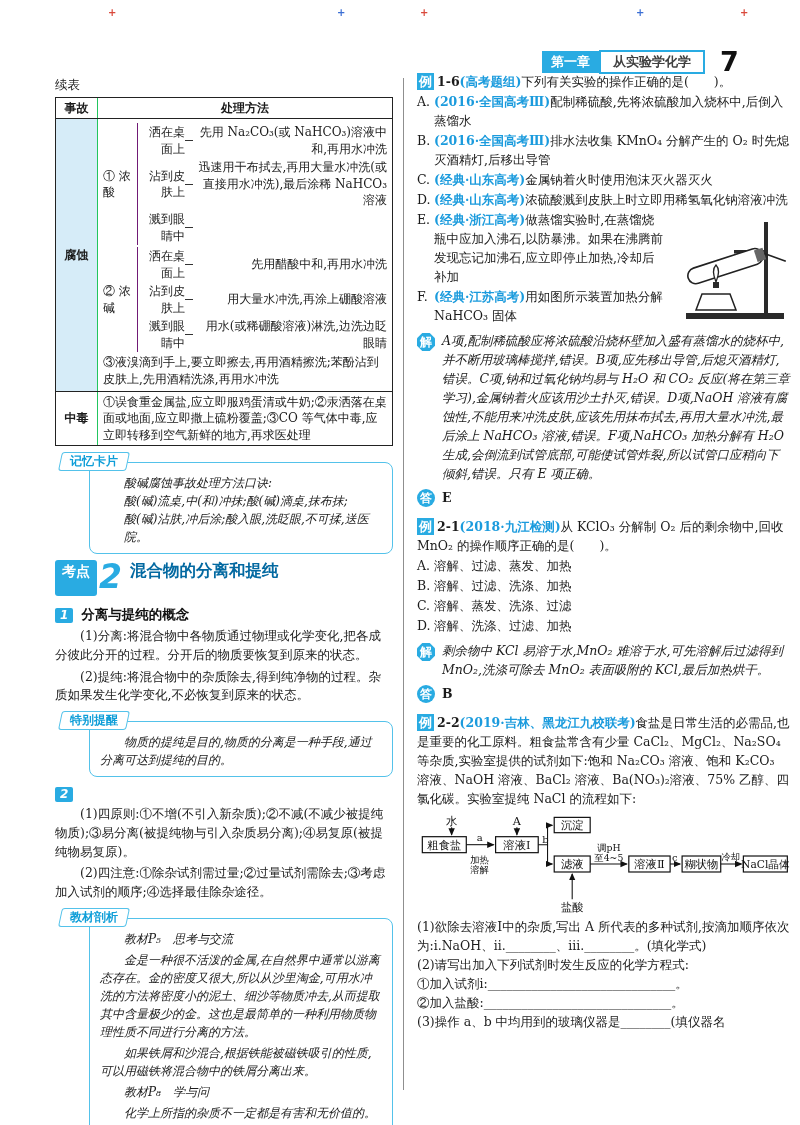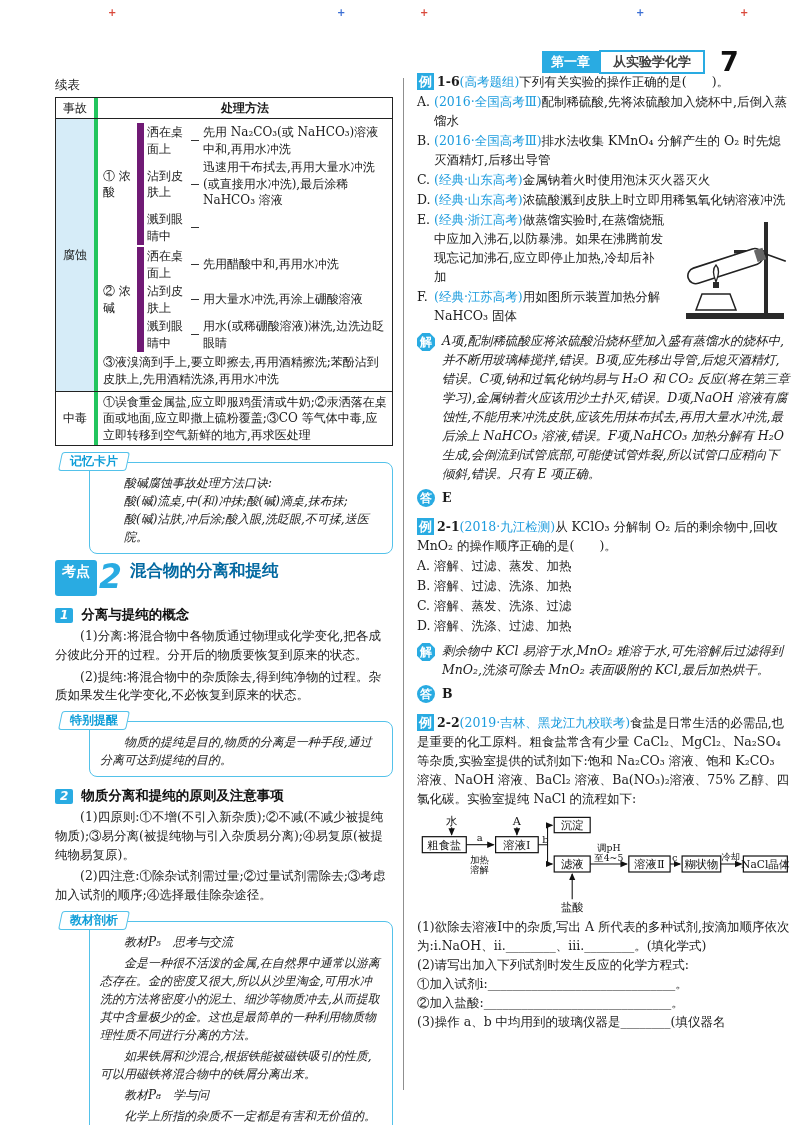--- a/index.html
+++ b/index.html
@@ -23,27 +23,27 @@
 
   .col-l { position: absolute; left: 55px; top: 76px; width: 338px; font-size: 12.5px; line-height: 1.5; }
   .col-r { position: absolute; left: 417px; top: 72px; width: 373px; font-size: 12.5px; line-height: 1.52; }
 
   
   .tbl-note { font-size: 12.5px; margin-bottom: 2px; }
   .tbl { border: 1.5px solid #222; font-size: 12px; line-height: 1.38; }
   .tbl-row { display: flex; border-top: 1px solid #222; }
   .tbl-row:first-child { border-top: 0; }
   .tbl-c1 { flex: 0 0 42px; display: flex; align-items: center; justify-content: center;
-            font-weight: 400; border-right: 4px solid #22c55e; }
+            font-weight: 700; border-right: 1px solid #22c55e; }
   .tbl-c2 { flex: 1; padding: 2px 5px; }
   .hd .tbl-c2 { text-align: center; font-weight: 700; }
   .bg-blue { background: #d6ecf8; }
   .subgrp { display: flex; align-items: center; margin: 2px 0; }
   .sublabel { flex: 0 0 34px; }
-  .cases { flex: 1; border-left: 7px solid #701a75; }
+  .cases { flex: 1; border-left: 1px solid #701a75; text-align: right; }
   .case { display: flex; align-items: center; padding: 1px 0 1px 3px; }
   .cond { flex: 0 0 44px; }
   .lead { flex: 0 0 8px; height: 1px; background: #333; }
   .treat { flex: 1; padding-left: 4px; }
   .item3 { margin: 2px 0 1px; }
 
   
   .cardbox { position: relative; border: 1.5px solid #54c2ea; border-radius: 8px;
              margin: 16px 0 0 34px; padding: 8px 10px 7px; font-size: 12px; }
   .cardtab { position: absolute; top: -11px; left: -30px; background: #fff; border: 1.5px solid #54c2ea;
@@ -63,21 +63,21 @@
   .sec-num { flex: 0 0 auto; background: #29abe2; color: #fff; font: italic 700 12px/15px "DejaVu Sans", sans-serif;
              padding: 0 5px; border-radius: 2px; margin-right: 8px; }
   .sec-title { font: 700 13.5px "DejaVu Sans", sans-serif; color: #111; }
   .para { text-indent: 2em; margin-top: 3px; }
 
   
   .ex { margin-top: 10px; }
   .b-ex { display: inline-block; background: #29abe2; color: #fff;
           font: 700 13px/17px "DejaVu Sans", sans-serif; padding: 0 2px; margin-right: 3px; }
   .ex-num { font-weight: 700; }
-  .src { color: #1b9bdd; font-weight: 400; }
+  .src { color: #1b9bdd; font-weight: 700; }
   .opt { position: relative; padding-left: 17px; margin-top: 1px; }
   .opt-label { position: absolute; left: 0; top: 0; }
   .sol { position: relative; padding-left: 25px; margin-top: 6px; }
   .b-jie { position: absolute; left: 0; top: 2px; width: 18px; height: 18px; background: #29abe2; color: #fff;
            font: 700 12px/18px "DejaVu Sans", sans-serif; text-align: center;
            clip-path: polygon(29% 0,71% 0,100% 29%,100% 71%,71% 100%,29% 100%,0 71%,0 29%); }
   .ans { position: relative; padding-left: 25px; margin-top: 5px; font-weight: 700; }
   .b-da { position: absolute; left: 0; top: 1px; width: 18px; height: 18px; background: #29abe2; color: #fff;
           font: 700 12px/18px "DejaVu Sans", sans-serif; text-align: center; border-radius: 50%; }
   .apparatus { float: right; margin: 2px 0 2px 6px; }
@@ -187,21 +187,20 @@
     <div class="para">(1)分离:将混合物中各物质通过物理或化学变化,把各成分彼此分开的过程。分开后的物质要恢复到原来的状态。</div>
     <div class="para">(2)提纯:将混合物中的杂质除去,得到纯净物的过程。杂质如果发生化学变化,不必恢复到原来的状态。</div>
 
     <div class="cardbox">
       <div class="cardtab"><span>特别提醒</span></div>
       <div class="kai para">物质的提纯是目的,物质的分离是一种手段,通过分离可达到提纯的目的。</div>
     </div>
 
     <div class="sec-h">
       <span class="sec-num">2</span>
-      <span class="sec-title">物质分离和提纯的原则及注意事项</span>
     </div>
     <div class="para">(1)四原则:①不增(不引入新杂质);②不减(不减少被提纯物质);③易分离(被提纯物与引入杂质易分离);④易复原(被提纯物易复原)。</div>
     <div class="para">(2)四注意:①除杂试剂需过量;②过量试剂需除去;③考虑加入试剂的顺序;④选择最佳除杂途径。</div>
 
     <div class="cardbox">
       <div class="cardtab"><span>教材剖析</span></div>
       <div class="kai para">教材P₅　思考与交流</div>
       <div class="kai para">金是一种很不活泼的金属,在自然界中通常以游离态存在。金的密度又很大,所以从沙里淘金,可用水冲洗的方法将密度小的泥土、细沙等物质冲去,从而提取其中含量极少的金。这也是最简单的一种利用物质物理性质不同进行分离的方法。</div>
       <div class="kai para">如果铁屑和沙混合,根据铁能被磁铁吸引的性质,可以用磁铁将混合物中的铁屑分离出来。</div>
       <div class="kai para">教材P₈　学与问</div>

